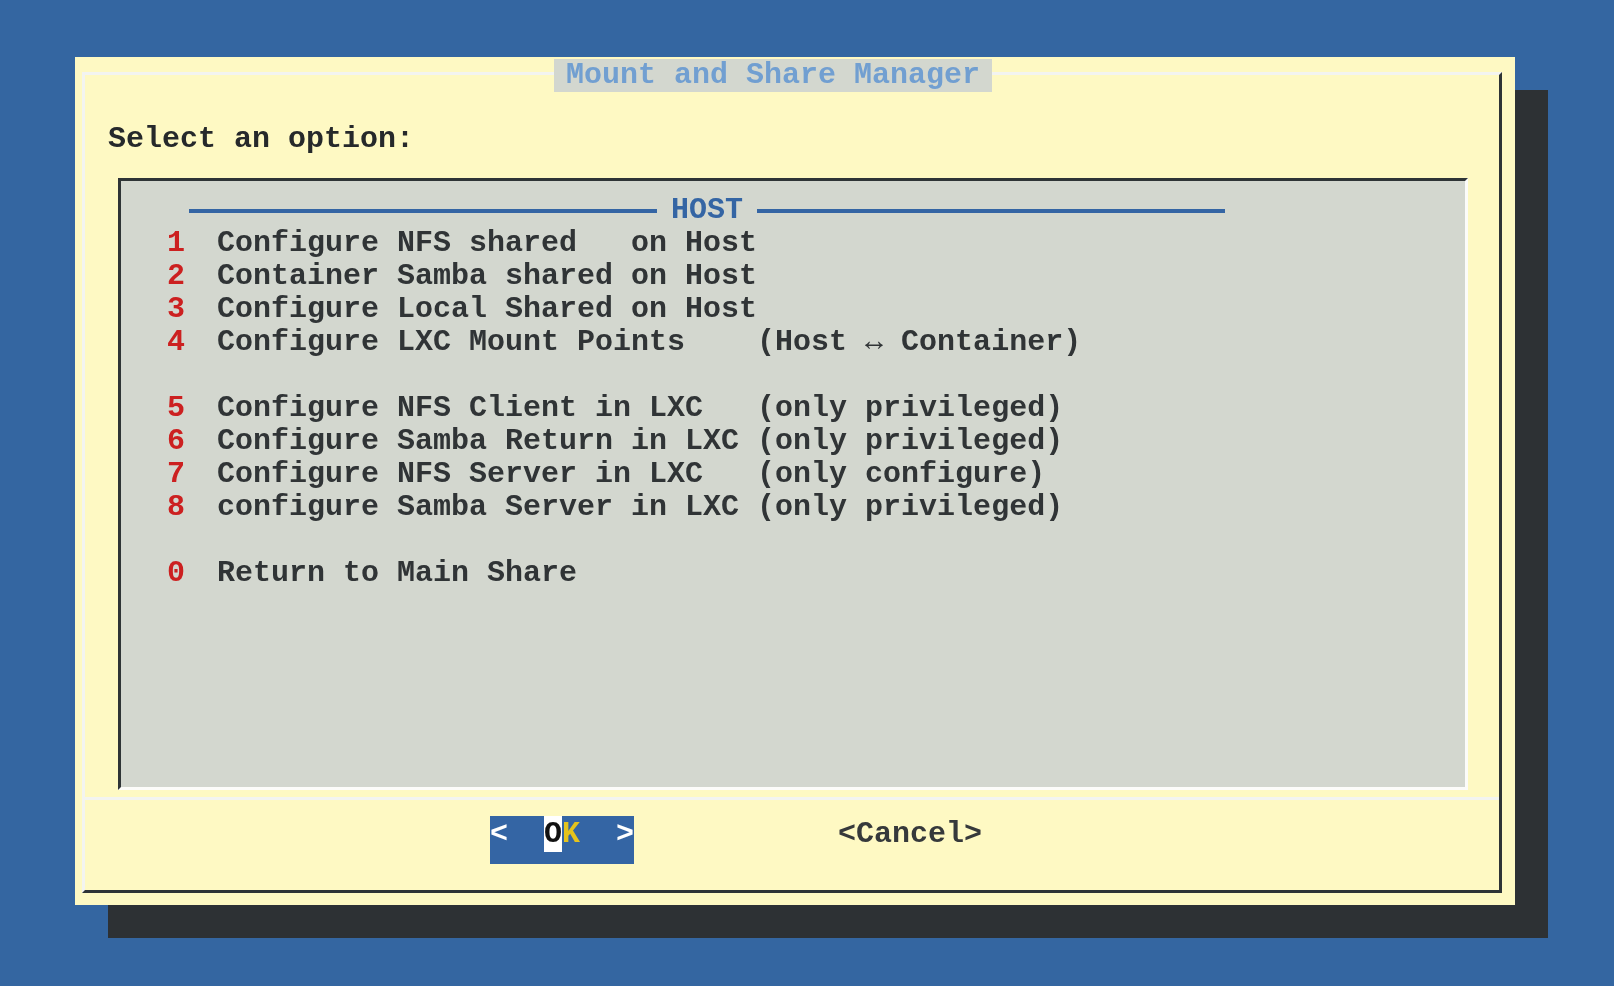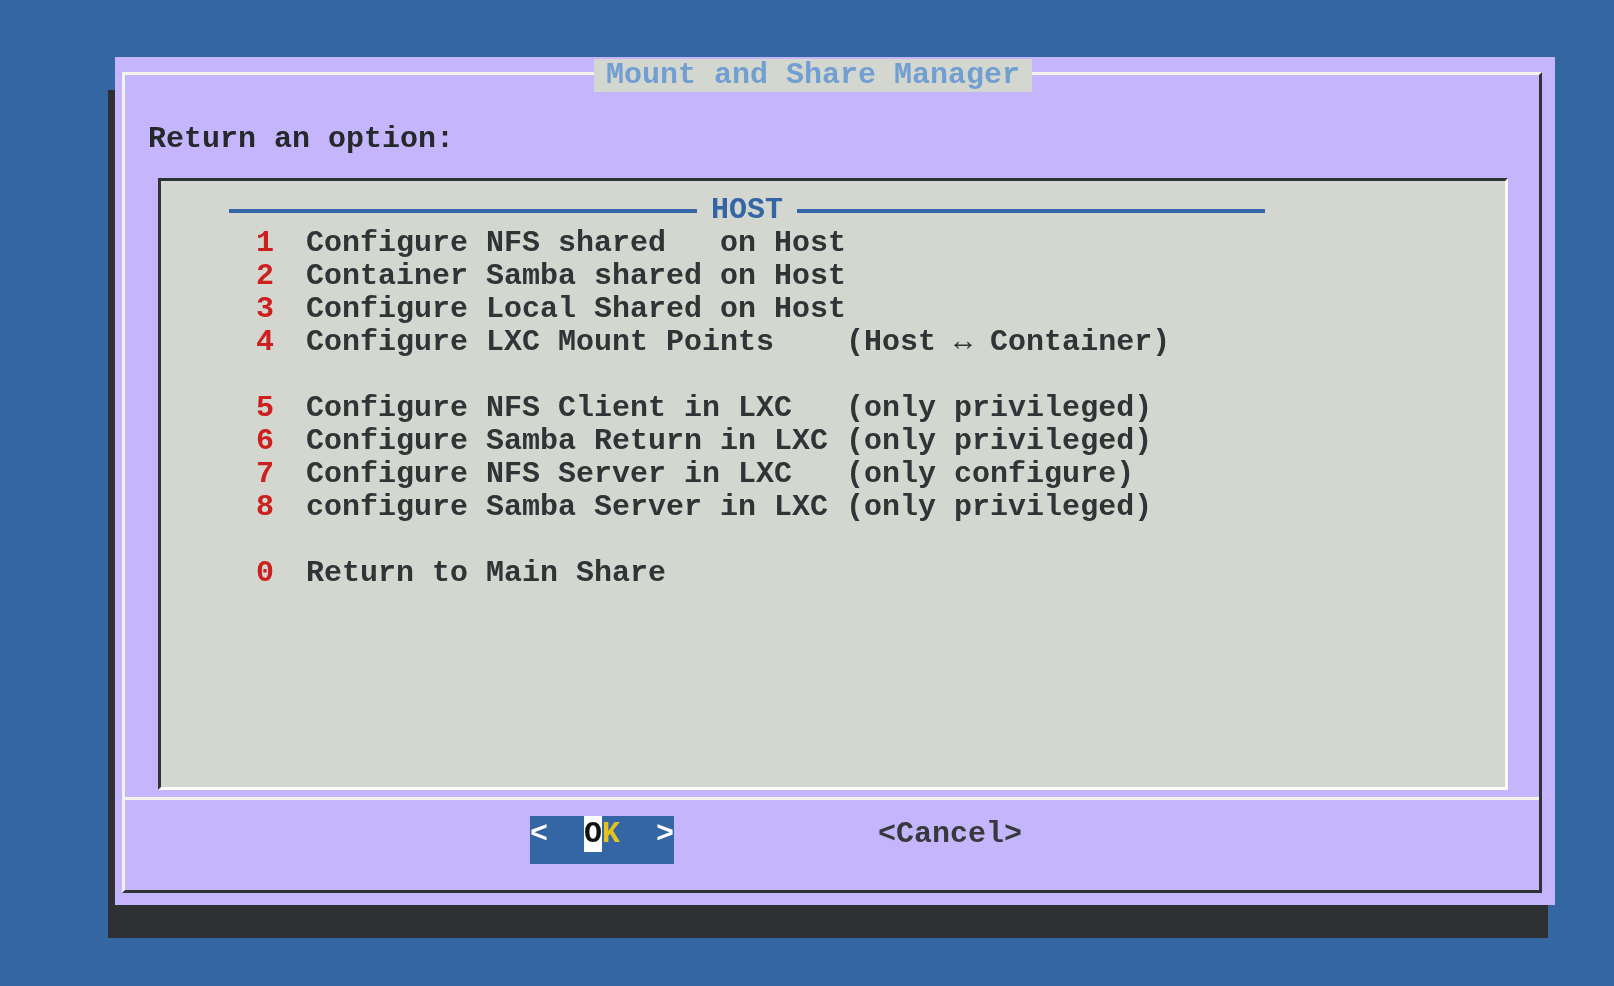--- a/index.html
+++ b/index.html
@@ -8,22 +8,21 @@
     background:#3466a1;
     font-family:"Liberation Mono","DejaVu Sans Mono",monospace;
     font-weight:bold;
   }
   .shadow{
     position:absolute;left:108px;top:90px;width:1440px;height:848px;
     background:#2d3134;
   }
   .dialog{
     position:absolute;left:75px;top:57px;width:1440px;height:848px;
-    background:#c4b5fd;
-    margin-left:40px;
+    background:#fef9c3;
   }
   .frame{
     position:absolute;left:7px;top:15px;right:13px;bottom:12px;
     border:3px solid;
     border-color:#f3f4f0 #2e3436 #2e3436 #f3f4f0;
     pointer-events:none;
   }
   .title{
     position:absolute;left:479px;top:2px;z-index:2;
     background:#d3d7cf;padding:0 12px;
@@ -35,21 +34,21 @@
   }
   .listbox{
     position:absolute;left:43px;top:121px;width:1344px;height:606px;
     border:3px solid;
     border-color:#2e3436 #fcfcfa #fcfcfa #2e3436;
     background:#d3d7cf;
   }
   .menu{position:absolute;top:13px;left:0;right:0;}
   .row{
     height:33px;line-height:33px;white-space:pre;
-    padding-left:95px;font-size:30px;color:#303436;
+    padding-left:46px;font-size:30px;color:#303436;
   }
   .row .key{display:inline-block;width:50px;color:#cc2020;}
   .row.sep{
     display:flex;align-items:center;
     padding-left:68px;margin-right:240px;
     color:#3465a4;
   }
   .row.sep .line{flex:1;height:4px;background:#3465a4;}
   .row.sep .sec{padding:0 14px;}
   .btn-sep{
@@ -70,21 +69,21 @@
   .btn.cancel{left:763px;color:#36393b;background:transparent;}
 </style>
 </head>
 <body>
 
 <div class="shadow"></div>
 
 <div class="dialog">
   <div class="frame"></div>
   <div class="title">Mount and Share Manager</div>
-  <div class="prompt">Return an option:</div>
+  <div class="prompt">Select an option:</div>
 
   <div class="listbox">
     <div class="menu">
 
       <div class="row sep"><span class="line"></span><span class="sec">HOST</span><span class="line"></span></div>
 
       <div class="row item"><span class="key">1</span><span class="lbl">Configure NFS shared   on Host</span></div>
 
       <div class="row item"><span class="key">2</span><span class="lbl">Container Samba shared on Host</span></div>
 

